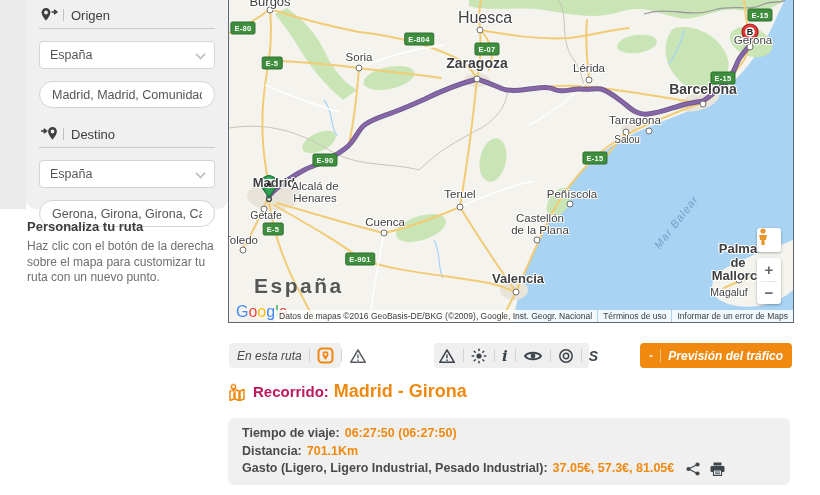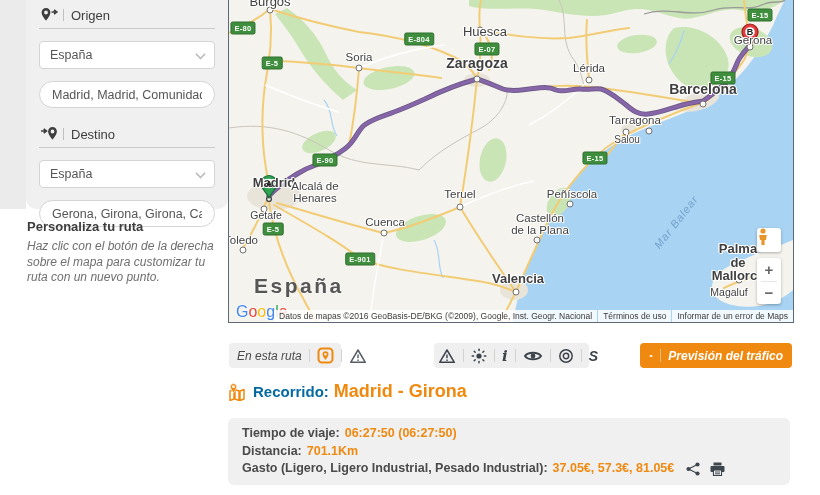--- a/index.html
+++ b/index.html
@@ -31,21 +31,21 @@
   }
   .pill-input{
     display:block;box-sizing:border-box;margin-top:12px;height:27px;width:100%;
     background:#fff;border:1px solid #d4d4d4;border-radius:14px;
     padding:0 12px;font-size:12.5px;color:#555;outline:none;
     font-family:"Liberation Sans",sans-serif;white-space:nowrap;overflow:hidden;
   }
   .dest-gap{margin-top:17px;}
   .customize{position:absolute;left:27px;top:219px;width:196px;}
   .customize h4{margin:0 0 5px 0;font-size:13px;color:#3d3d3d;}
-  .customize p{margin:0;font-size:12px;color:#6e6e6e;line-height:15.5px;font-style:italic;}
+  .customize p{margin:0;font-size:12px;color:#6e6e6e;line-height:15.5px;}
   
   .map{
     position:absolute;left:228px;top:0;width:564px;height:322px;
     background:#f5f3ee;border-left:1px solid #5d6a75;border-right:1px solid #5d6a75;
     border-bottom:1px solid #5d6a75;box-sizing:content-box;overflow:hidden;
   }
   .map svg{position:absolute;left:0;top:0;}
   #map-labels{position:absolute;left:0;top:0;width:100%;height:100%;}
   .city-label{
     position:absolute;transform:translate(-50%,-50%);color:#3f3f3f;
@@ -107,21 +107,21 @@
   .traffic-btn{
     position:absolute;left:412px;top:0;width:152px;height:25px;background:#f0890f;
     border-radius:4px;display:flex;align-items:center;cursor:pointer;padding:0 9px;
     box-sizing:border-box;
   }
   .traffic-btn .b-sep{width:1px;height:13px;background:rgba(255,255,255,.45);margin:0 8px 0 7px;}
   .traffic-btn .b-lbl{color:#fff;font-size:12px;font-weight:bold;white-space:nowrap;}
   
   .summary-head{position:absolute;left:228px;top:381px;display:flex;align-items:center;}
   .summary-head .s-icon{width:18px;height:18px;margin-right:7px;}
-  .summary-head .s-lbl{font-size:15px;font-weight:bold;color:#0369a1;}
+  .summary-head .s-lbl{font-size:15px;font-weight:bold;color:#be185d;}
   .summary-head .s-val{font-size:18px;font-weight:bold;color:#f0890f;margin-left:5px;}
   .info-box{
     position:absolute;left:228px;top:418px;width:562px;height:67px;background:#f0f0f1;
     border-radius:6px;box-sizing:border-box;padding:7px 14px;
   }
   .info-row{font-size:12.5px;font-weight:bold;line-height:17.5px;color:#4a4a4a;display:flex;align-items:center;}
   .info-row .val{color:#f0890f;margin-left:5px;white-space:nowrap;}
   .row-icons{display:flex;align-items:center;margin-left:12px;gap:10px;}
   .row-icons .ric{cursor:pointer;display:flex;}
 </style>
@@ -271,21 +271,21 @@
       <circle cx="521" cy="32" r="4.8" fill="#ffffff"></circle>
     </g>
   </svg>
 
   <div id="map-labels">
       <div class="city-dot" style="left: 41px; top: 10px;"></div>
       <div class="city-label" style="left: 41px; top: 2px; font-size: 13px;">Burgos</div>
       <div class="city-dot" style="left: 130px; top: 68px;"></div>
       <div class="city-label" style="left: 130px; top: 57px; font-size: 11.5px;">Soria</div>
       <div class="city-dot" style="left: 251px; top: 30px;"></div>
-      <div class="city-label" style="left: 256px; top: 32px; font-size: 13px; text-align: center;">Huesca</div>
+      <div class="city-label" style="left: 256px; top: 18px; font-size: 16px; text-align: center;">Huesca</div>
       <div class="city-dot" style="left: 248px; top: 79px;"></div>
       <div class="city-label" style="left: 248px; top: 63px; font-size: 14px; font-weight: bold;">Zaragoza</div>
       <div class="city-dot" style="left: 360px; top: 80px;"></div>
       <div class="city-label" style="left: 360px; top: 68px; font-size: 11.5px;">Lérida</div>
       <div class="city-dot" style="left: 474px; top: 104px;"></div>
       <div class="city-label" style="left: 474px; top: 89px; font-size: 14px; font-weight: bold;">Barcelona</div>
       <div class="city-dot" style="left: 420px; top: 131px;"></div>
       <div class="city-label" style="left: 406px; top: 120px; font-size: 11.5px;">Tarragona</div>
       <div class="city-dot" style="left: 397px; top: 132px;"></div>
       <div class="city-label" style="left: 398px; top: 140px; font-size: 10px;">Salou</div>

